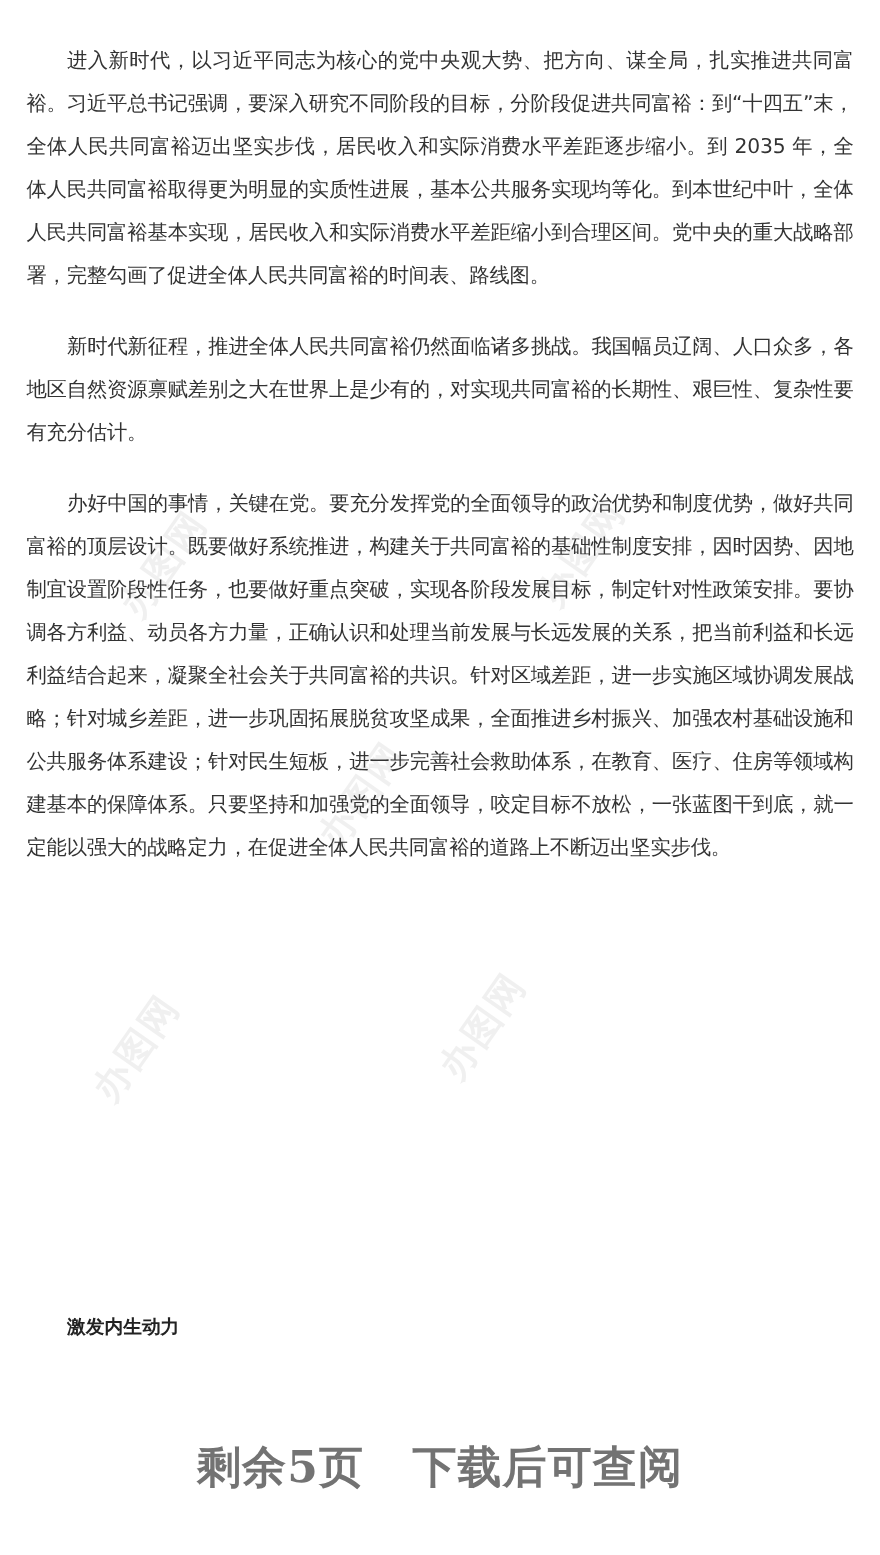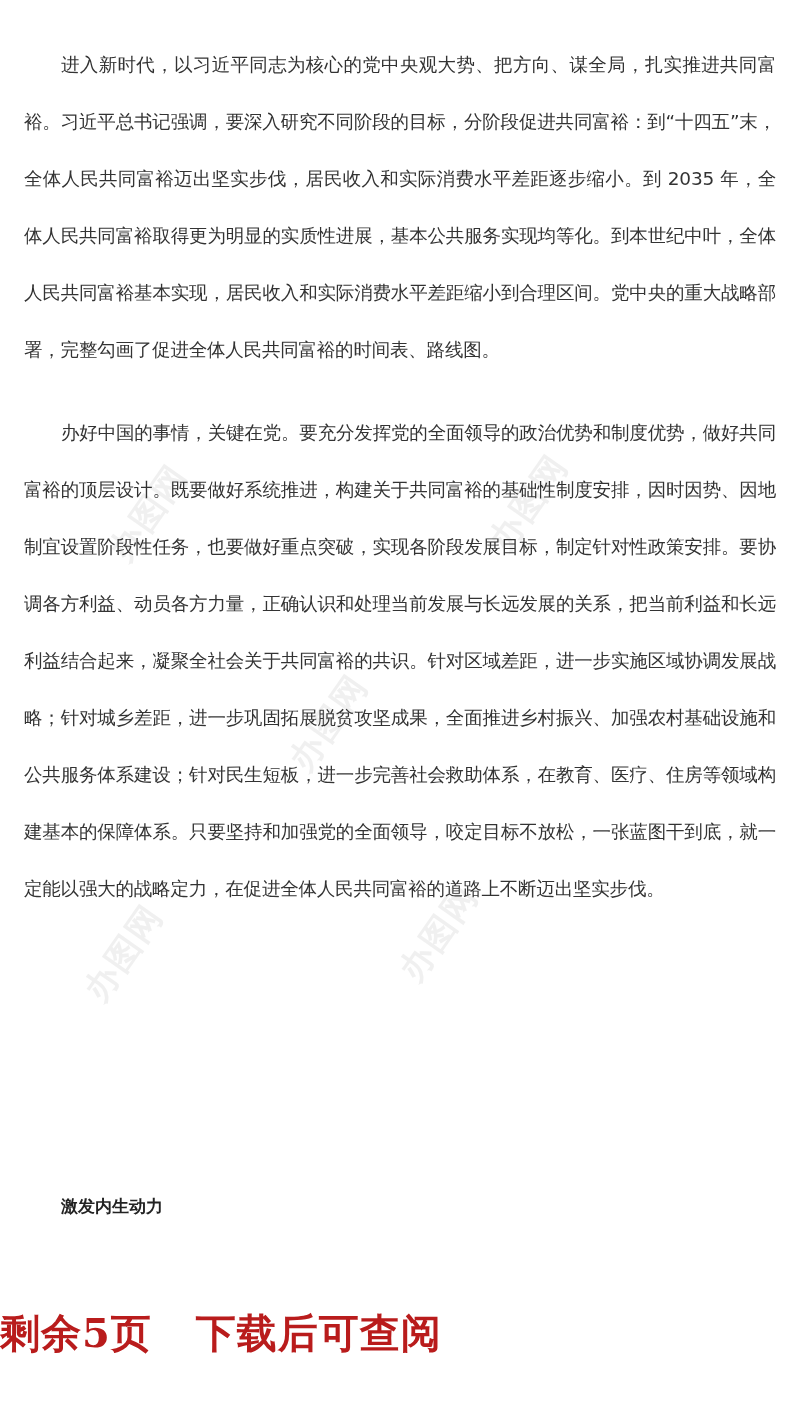--- a/index.html
+++ b/index.html
@@ -17,21 +17,21 @@
     }
     .page {
       position: absolute;
       left: 24px;
       top: 36px;
       width: 752px;
     }
     .para {
       margin: 0;
       font-size: 18.5px;
-      line-height: 57px;
+      line-height: 39px;
       text-indent: 37px;
       text-align: justify;
       letter-spacing: -0.2px;
       word-break: break-all;
     }
     .para + .para { margin-top: 26px; }
     .heading {
       position: absolute;
       left: 61px;
       top: 1195px;
@@ -49,40 +49,41 @@
       transform: rotate(-55deg);
       pointer-events: none;
       white-space: nowrap;
       letter-spacing: 2px;
     }
     .more-banner {
       position: absolute;
       left: 0;
       top: 1306px;
       width: 800px;
-      text-align: left;
+      text-align: center;
       font-family: "DejaVu Serif", "Liberation Serif", serif;
       font-size: 40px;
       font-weight: bold;
-      color: #b91c1c;
+      color: #737373;
       letter-spacing: 1px;
     }
     .more-banner .gap { display: inline-block; width: 44px; }
   </style>
 </head>
 <body>
 
 <div class="watermark" style="left:95px; top:490px;">办图网</div>
 <div class="watermark" style="left:475px; top:480px;">办图网</div>
 <div class="watermark" style="left:275px; top:700px;">办图网</div>
 <div class="watermark" style="left:70px; top:930px;">办图网</div>
 <div class="watermark" style="left:385px; top:910px;">办图网</div>
 
 <div class="page">
   <p class="para">进入新时代，以习近平同志为核心的党中央观大势、把方向、谋全局，扎实推进共同富裕。习近平总书记强调，要深入研究不同阶段的目标，分阶段促进共同富裕：到“十四五”末，全体人民共同富裕迈出坚实步伐，居民收入和实际消费水平差距逐步缩小。到 2035 年，全体人民共同富裕取得更为明显的实质性进展，基本公共服务实现均等化。到本世纪中叶，全体人民共同富裕基本实现，居民收入和实际消费水平差距缩小到合理区间。党中央的重大战略部署，完整勾画了促进全体人民共同富裕的时间表、路线图。</p>
+  <p class="para">新时代新征程，推进全体人民共同富裕仍然面临诸多挑战。我国幅员辽阔、人口众多，各地区自然资源禀赋差别之大在世界上是少有的，对实现共同富裕的长期性、艰巨性、复杂性要有充分估计。</p>
   <p class="para">办好中国的事情，关键在党。要充分发挥党的全面领导的政治优势和制度优势，做好共同富裕的顶层设计。既要做好系统推进，构建关于共同富裕的基础性制度安排，因时因势、因地制宜设置阶段性任务，也要做好重点突破，实现各阶段发展目标，制定针对性政策安排。要协调各方利益、动员各方力量，正确认识和处理当前发展与长远发展的关系，把当前利益和长远利益结合起来，凝聚全社会关于共同富裕的共识。针对区域差距，进一步实施区域协调发展战略；针对城乡差距，进一步巩固拓展脱贫攻坚成果，全面推进乡村振兴、加强农村基础设施和公共服务体系建设；针对民生短板，进一步完善社会救助体系，在教育、医疗、住房等领域构建基本的保障体系。只要坚持和加强党的全面领导，咬定目标不放松，一张蓝图干到底，就一定能以强大的战略定力，在促进全体人民共同富裕的道路上不断迈出坚实步伐。</p>
 </div>
 
 <h3 class="heading">激发内生动力</h3>
 
 <div class="more-banner">
   <span>剩余5页</span><span class="gap"></span><span>下载后可查阅</span>
 </div>
 
 </body></html>

